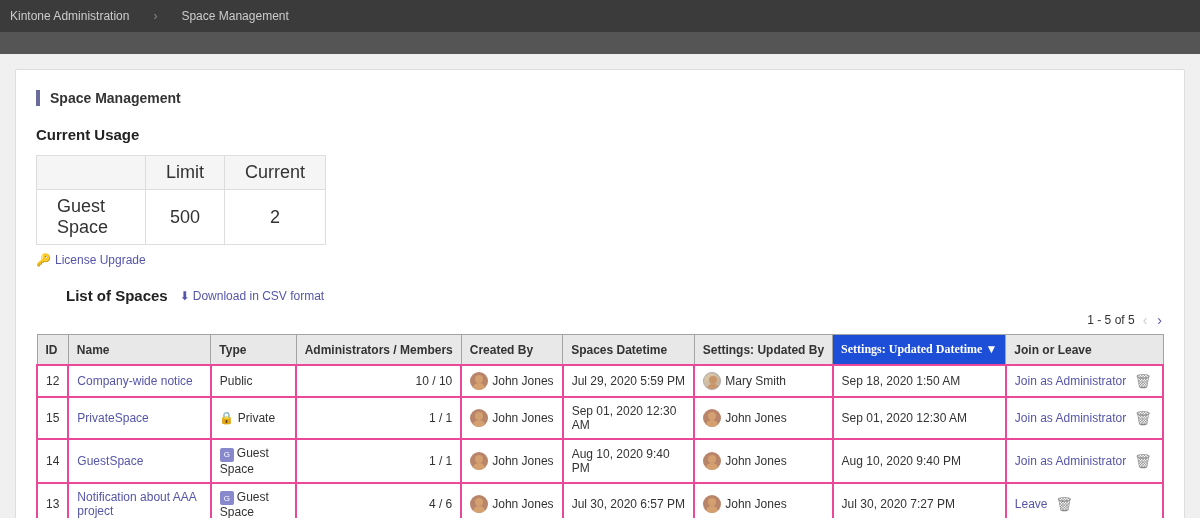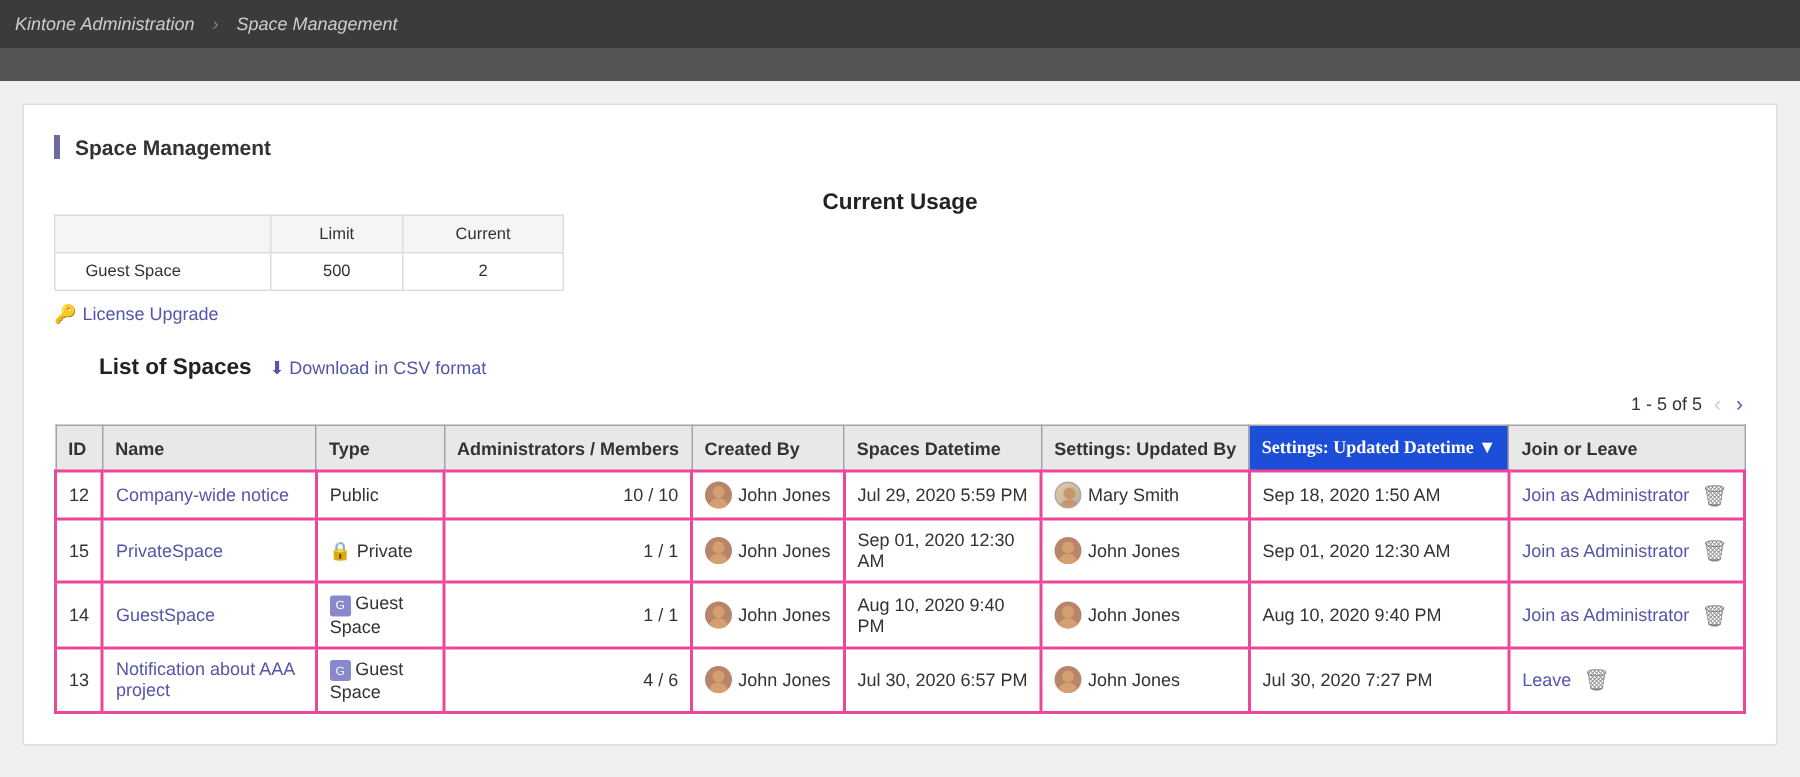--- a/index.html
+++ b/index.html
@@ -10,23 +10,22 @@
       background: #3b3b3b;
       padding: 0;
       height: 32px;
       display: flex;
       align-items: center;
     }
     .top-nav-inner {
       display: flex;
       align-items: center;
       padding: 0 10px;
-      gap: 12px;
+      gap: 24px;
       height: 100%;
-      font-style: italic;
     }
     .breadcrumb-item {
       color: #ccc;
       font-size: 12px;
       cursor: pointer;
       text-decoration: none;
     }
     .breadcrumb-sep {
       color: #888;
       font-size: 12px;
@@ -53,30 +52,29 @@
       margin-bottom: 20px;
       font-size: 14px;
       font-weight: bold;
       color: #333;
     }
 
     
     .section-title {
       font-size: 15px;
       font-weight: bold;
-      margin-bottom: 0;
+      margin-bottom: 12px;
       color: #222;
-      text-align: center;
     }
 
     .usage-table {
       border-collapse: collapse;
-      width: 340px;
+      width: 290px;
       margin-bottom: 8px;
-      font-size: 11px;
+      font-size: 18px;
     }
     .usage-table th {
       background: #f5f5f5;
       border: 1px solid #ddd;
       padding: 6px 20px;
       text-align: center;
       font-weight: normal;
       color: #333;
     }
     .usage-table td {

